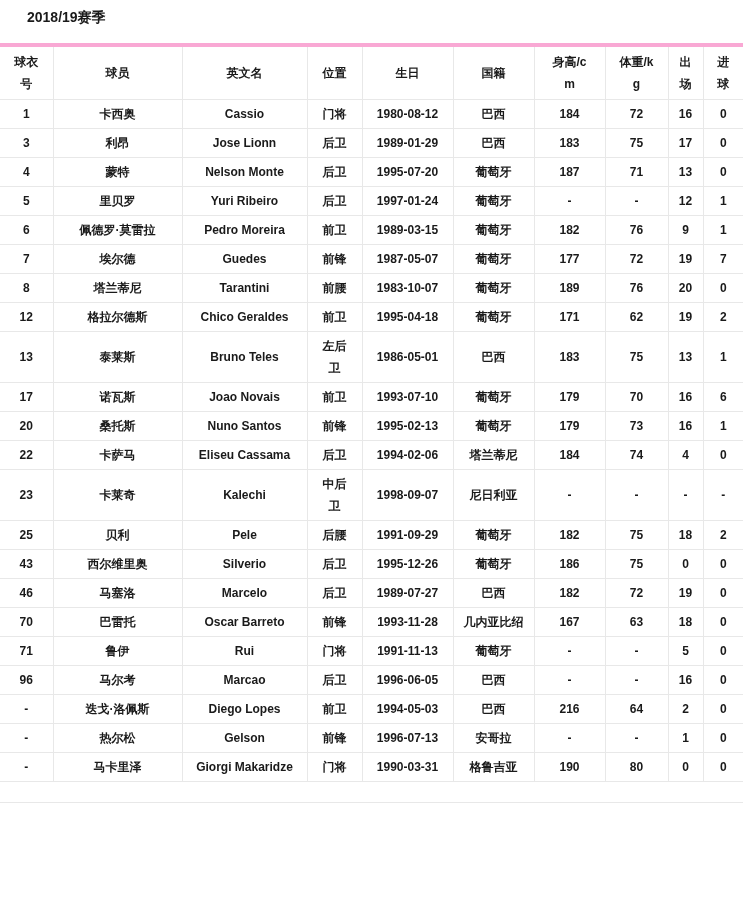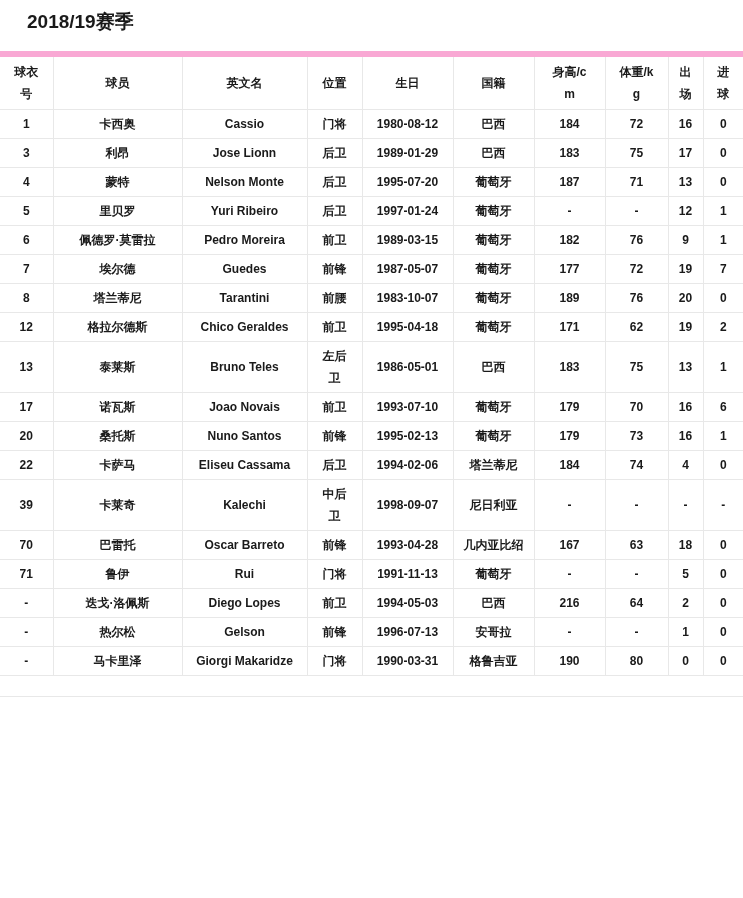--- a/index.html
+++ b/index.html
@@ -4,30 +4,30 @@
 <style>
   * { box-sizing: border-box; margin: 0; padding: 0; }
   html, body {
     width: 743px;
     background: #ffffff;
     font-family: "Liberation Sans", "DejaVu Sans", sans-serif;
   }
   body { min-height: 898px; }
   .page-title {
     margin: 9px 0 0 27px;
-    font-size: 19px;
+    font-size: 14px;
     font-weight: 700;
     color: #1a1a1a;
   }
   table.roster {
     width: 743px;
     margin-top: 16px;
     border-collapse: collapse;
     table-layout: fixed;
-    border-top: 6px solid #f9a8d4;
+    border-top: 4px solid #f9a8d4;
   }
   th, td {
     border-right: 1px solid #e8e8e8;
     border-bottom: 1px solid #e8e8e8;
     text-align: center;
     vertical-align: middle;
     color: #1a1a1a;
     font-weight: 700;
     font-size: 12px;
     line-height: 22px;
@@ -227,53 +227,101 @@
         <td>Eliseu Cassama</td>
         <td>后卫</td>
         <td>1994-02-06</td>
         <td>塔兰蒂尼</td>
         <td>184</td>
         <td>74</td>
         <td>4</td>
         <td>0</td>
       </tr>
       <tr>
-        <td>39</td>
+        <td>23</td>
         <td>卡莱奇</td>
         <td>Kalechi</td>
         <td>中后卫</td>
         <td>1998-09-07</td>
         <td>尼日利亚</td>
         <td>-</td>
         <td>-</td>
         <td>-</td>
         <td>-</td>
       </tr>
       <tr>
+        <td>25</td>
+        <td>贝利</td>
+        <td>Pele</td>
+        <td>后腰</td>
+        <td>1991-09-29</td>
+        <td>葡萄牙</td>
+        <td>182</td>
+        <td>75</td>
+        <td>18</td>
+        <td>2</td>
+      </tr>
+      <tr>
+        <td>43</td>
+        <td>西尔维里奥</td>
+        <td>Silverio</td>
+        <td>后卫</td>
+        <td>1995-12-26</td>
+        <td>葡萄牙</td>
+        <td>186</td>
+        <td>75</td>
+        <td>0</td>
+        <td>0</td>
+      </tr>
+      <tr>
+        <td>46</td>
+        <td>马塞洛</td>
+        <td>Marcelo</td>
+        <td>后卫</td>
+        <td>1989-07-27</td>
+        <td>巴西</td>
+        <td>182</td>
+        <td>72</td>
+        <td>19</td>
+        <td>0</td>
+      </tr>
+      <tr>
         <td>70</td>
         <td>巴雷托</td>
         <td>Oscar Barreto</td>
         <td>前锋</td>
-        <td>1993-04-28</td>
+        <td>1993-11-28</td>
         <td>几内亚比绍</td>
         <td>167</td>
         <td>63</td>
         <td>18</td>
         <td>0</td>
       </tr>
       <tr>
         <td>71</td>
         <td>鲁伊</td>
         <td>Rui</td>
         <td>门将</td>
         <td>1991-11-13</td>
         <td>葡萄牙</td>
         <td>-</td>
         <td>-</td>
         <td>5</td>
+        <td>0</td>
+      </tr>
+      <tr>
+        <td>96</td>
+        <td>马尔考</td>
+        <td>Marcao</td>
+        <td>后卫</td>
+        <td>1996-06-05</td>
+        <td>巴西</td>
+        <td>-</td>
+        <td>-</td>
+        <td>16</td>
         <td>0</td>
       </tr>
       <tr>
         <td>-</td>
         <td>迭戈·洛佩斯</td>
         <td>Diego Lopes</td>
         <td>前卫</td>
         <td>1994-05-03</td>
         <td>巴西</td>
         <td>216</td>

